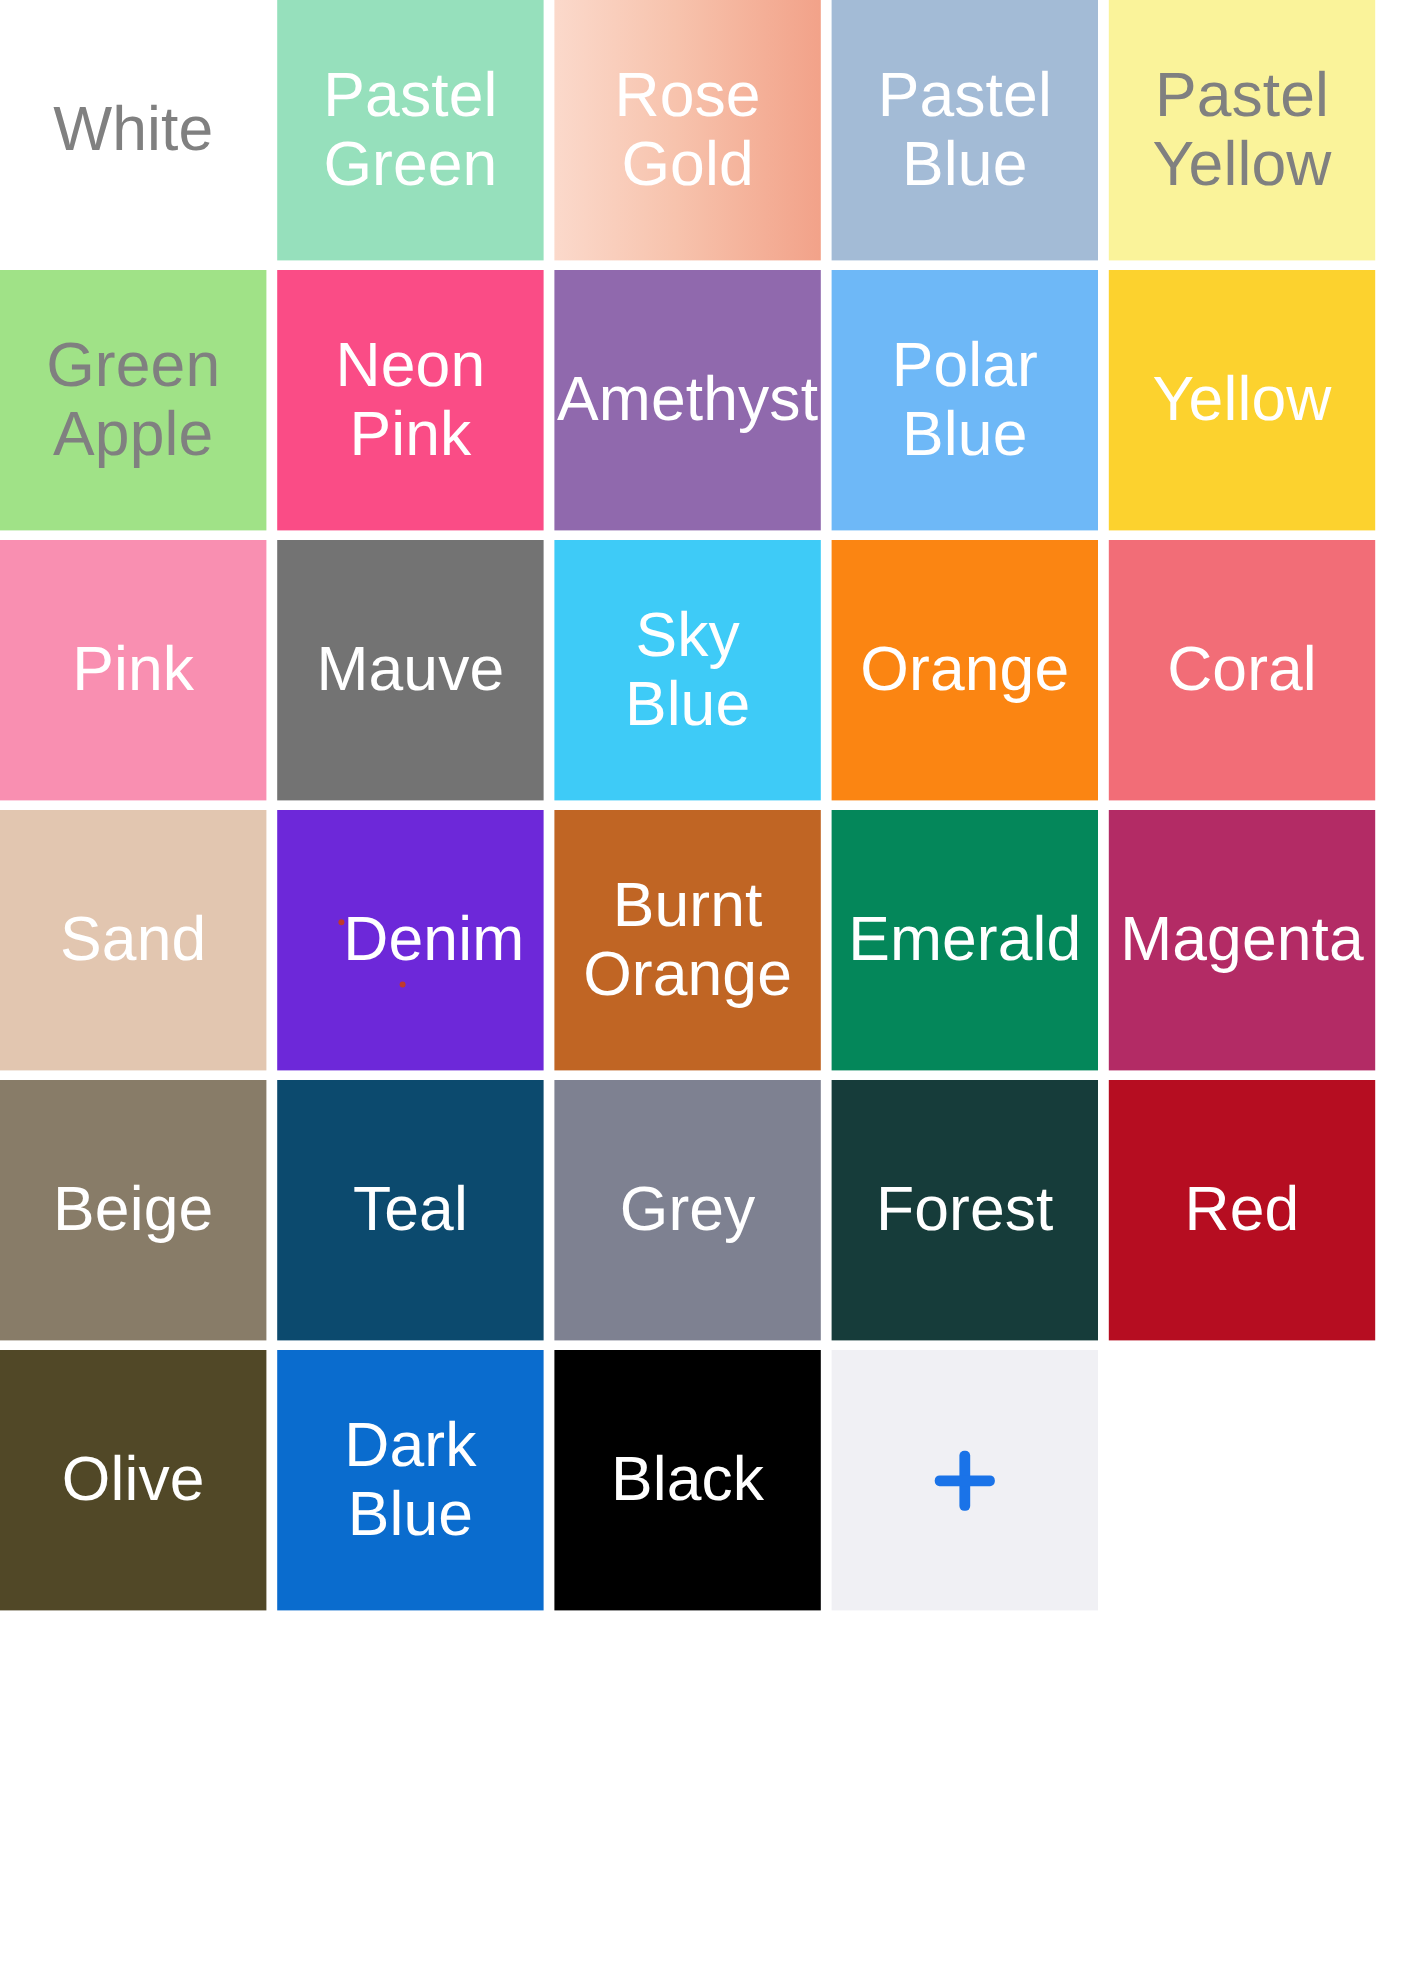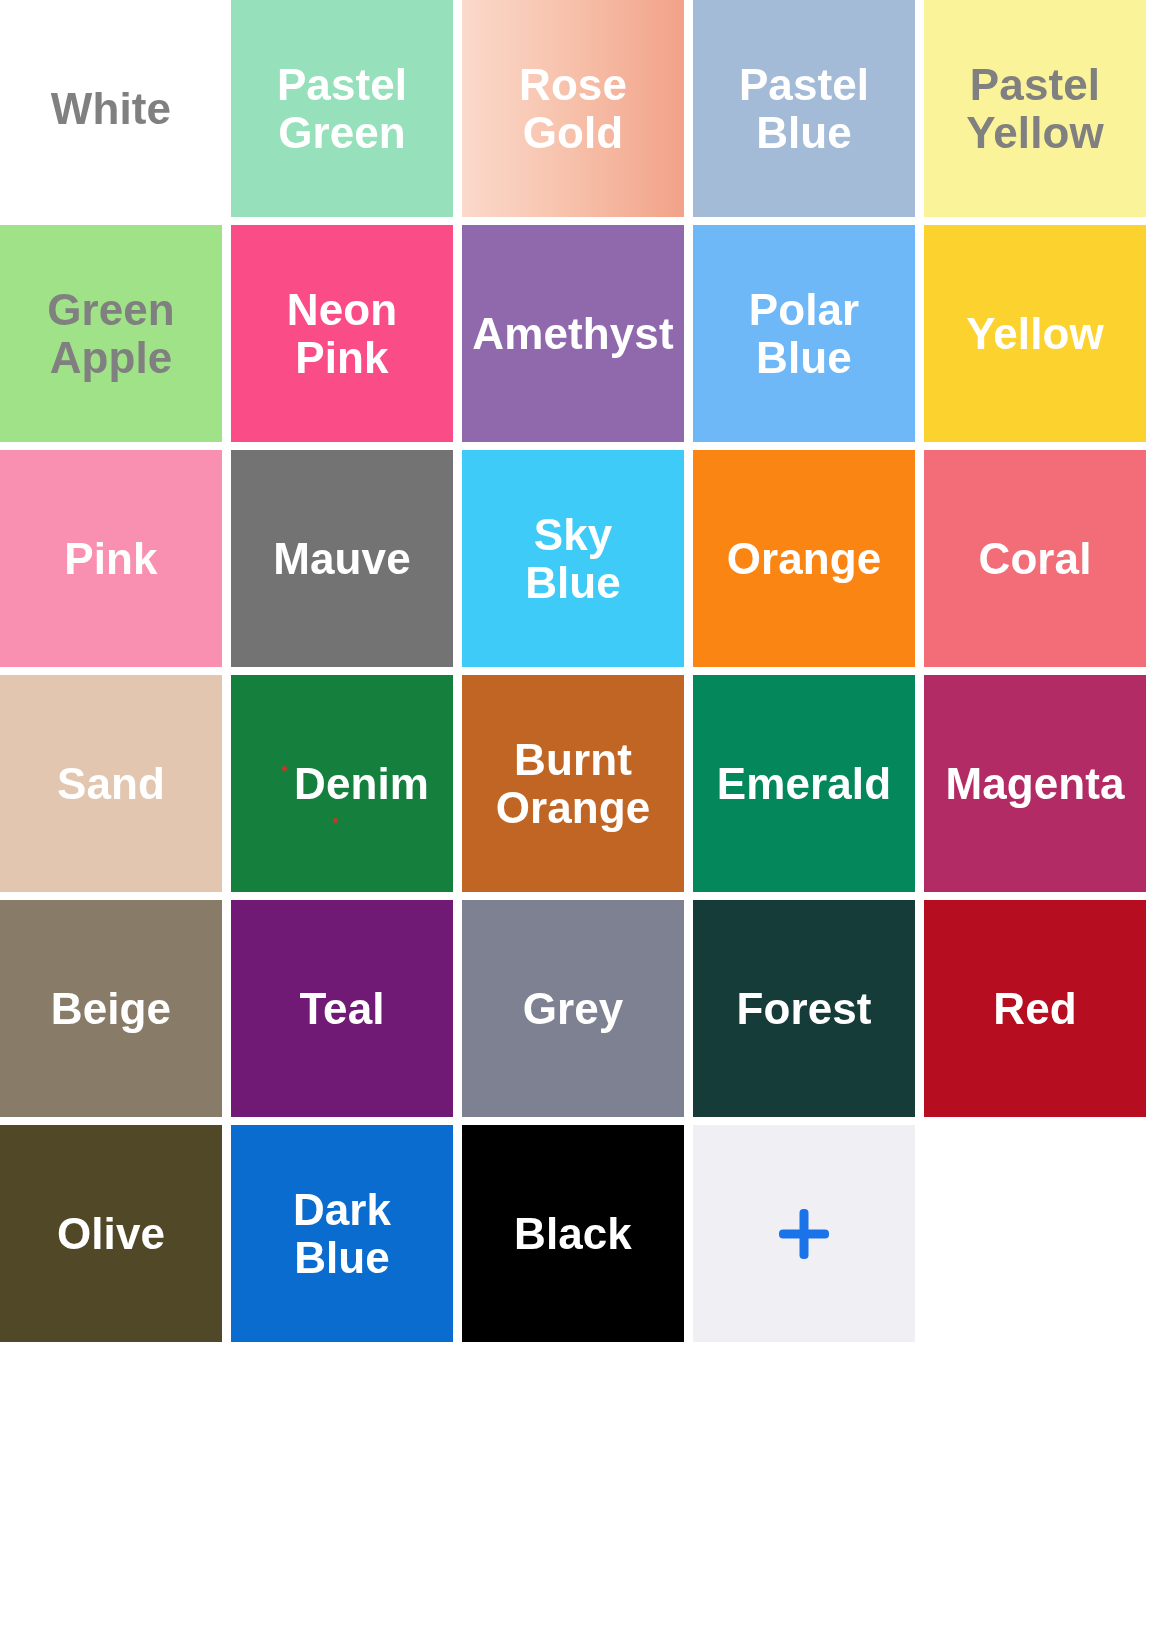--- a/index.html
+++ b/index.html
@@ -33,23 +33,23 @@
     align-items: center;
     justify-content: center;
     text-align: center;
     box-sizing: border-box;
     overflow: hidden;
     cursor: pointer;
     user-select: none;
   }
 
   .swatch-label {
-    font-size: 44px;
+    font-size: 52px;
     line-height: 1.08;
-    font-weight: 700;
+    font-weight: 400;
     letter-spacing: 0.1px;
     padding: 0 6px;
     white-space: pre-line;
     text-rendering: optimizeLegibility;
   }
 
   .swatch.light-text .swatch-label { color: #ffffff; }
   .swatch.dark-text  .swatch-label { color: #808080; }
 
   
@@ -154,39 +154,39 @@
     </div>
     <div class="swatch light-text" style="background: rgb(251, 133, 18);">
       <span class="swatch-label">Orange</span>
     </div>
     <div class="swatch light-text" style="background: rgb(242, 109, 119);">
       <span class="swatch-label">Coral</span>
     </div>
     <div class="swatch light-text" style="background: rgb(226, 198, 176);">
       <span class="swatch-label">Sand</span>
     </div>
-    <div class="swatch light-text" style="background: #15803d; padding-left: 39px;">
+    <div class="swatch light-text" style="background: #6d28d9; padding-left: 39px;">
       <span class="swatch-label">Denim</span>
       <span class="marker-dot" style="background: rgb(192, 57, 43); left: 23%; top: 42%;"></span>
       <span class="marker-dot" style="background: rgb(192, 57, 43); left: 46%; top: 66%;"></span>
     </div>
     <div class="swatch light-text" style="background: rgb(192, 101, 36);">
       <span class="swatch-label">Burnt
 Orange</span>
     </div>
     <div class="swatch light-text" style="background: rgb(4, 135, 90);">
       <span class="swatch-label">Emerald</span>
     </div>
     <div class="swatch light-text" style="background: rgb(179, 43, 101);">
       <span class="swatch-label">Magenta</span>
     </div>
     <div class="swatch light-text" style="background: rgb(136, 124, 104);">
       <span class="swatch-label">Beige</span>
     </div>
-    <div class="swatch light-text" style="background: #701a75;">
+    <div class="swatch light-text" style="background: #0c4a6e;">
       <span class="swatch-label">Teal</span>
     </div>
     <div class="swatch light-text" style="background: rgb(126, 129, 145);">
       <span class="swatch-label">Grey</span>
     </div>
     <div class="swatch light-text" style="background: rgb(22, 60, 58);">
       <span class="swatch-label">Forest</span>
     </div>
     <div class="swatch light-text" style="background: rgb(182, 13, 33);">
       <span class="swatch-label">Red</span>

